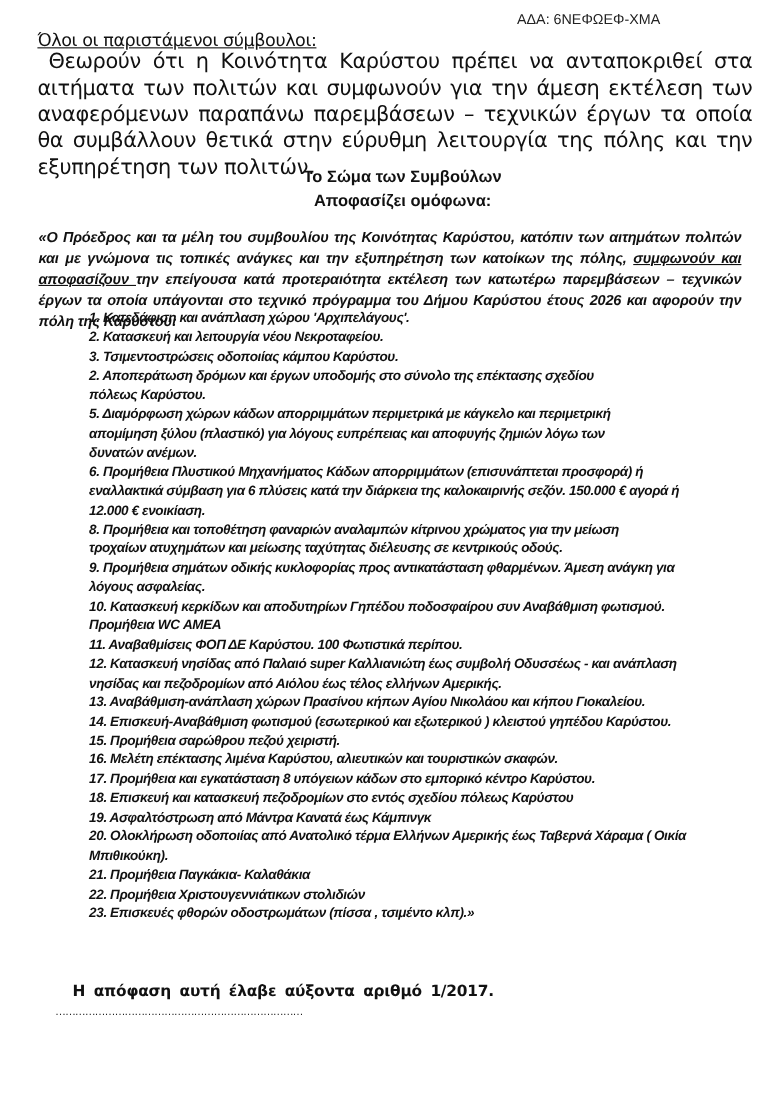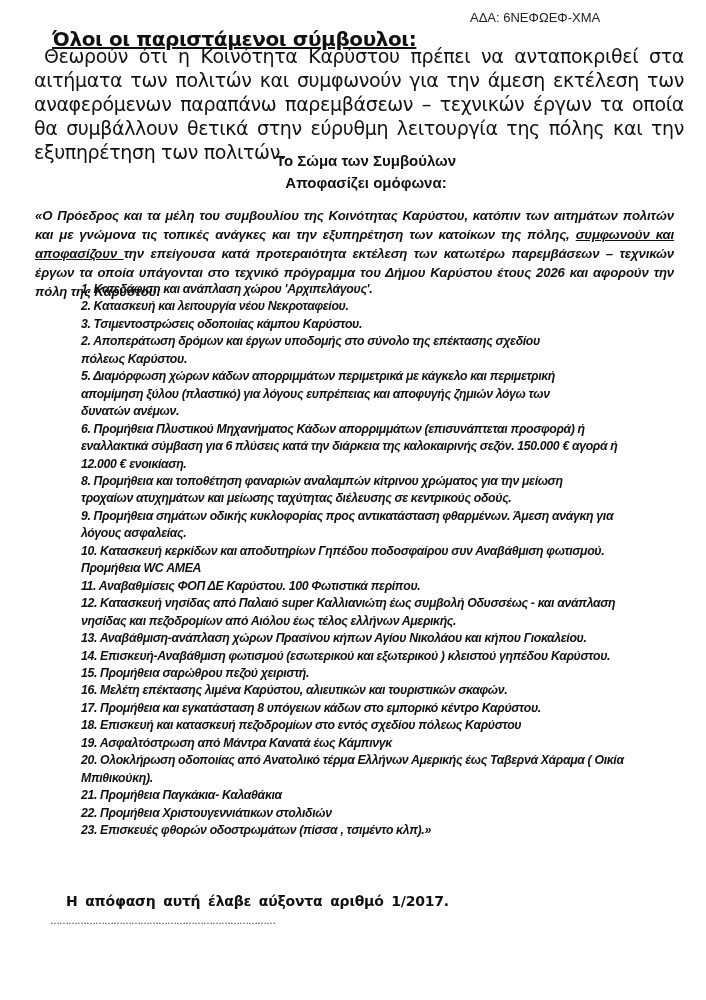--- a/index.html
+++ b/index.html
@@ -1,19 +1,19 @@
 <!DOCTYPE html>
 <html><head>
 <meta charset="utf-8">
 <style>
   html, body { margin: 0; padding: 0; background: #ffffff; }
   body { width: 706px; height: 1000px; position: relative; overflow: hidden; color: #111; }
   .page { position: absolute; left: 0; top: 0; width: 706px; height: 1000px; }
   .ada { position: absolute; left: 470px; top: 10px; font-family: "Liberation Sans", sans-serif; font-size: 13px; color: #222; }
-  .heading { position: absolute; left: 52px; top: 27px; font-family: "DejaVu Sans", sans-serif; font-size: 20px; font-weight: bold; text-decoration: underline; letter-spacing: -0.4px; }
+  .heading { position: absolute; left: 34px; top: 27px; font-family: "DejaVu Sans", sans-serif; font-size: 16px; font-weight: normal; text-decoration: underline; letter-spacing: -0.4px; }
   .intro { position: absolute; left: 34px; top: 44px; width: 650px; font-family: "DejaVu Sans", sans-serif; font-size: 19px; line-height: 24px; letter-spacing: -0.35px; }
   .intro p { margin: 0; text-indent: 10px; text-align: justify; }
   .council { position: absolute; left: 0; top: 150px; width: 706px; text-align: center; font-family: "Liberation Sans", sans-serif; font-weight: bold; font-size: 15px; line-height: 22px; }
   .council div { padding-left: 26px; }
   .decision { position: absolute; left: 34px; top: 205px; width: 641px; font-family: "Liberation Sans", sans-serif; font-weight: bold; font-style: italic; font-size: 13.2px; line-height: 19px; letter-spacing: -0.15px; text-align: justify; }
   .decision p { margin: 1px; }
   .u { text-decoration: underline; }
   .list { position: absolute; left: 34px; top: 281px; width: 650px; font-family: "Liberation Sans Narrow", "Liberation Sans", sans-serif; font-weight: bold; font-style: italic; font-size: 12.3px; line-height: 17.45px; letter-spacing: -0.35px; margin-left: 47px; }
   .list .item { white-space: normal; }
   .final { position: absolute; left: 66px; top: 893px; font-family: "DejaVu Sans", sans-serif; font-weight: bold; font-size: 14px; letter-spacing: -0.2px; word-spacing: 3px; }

